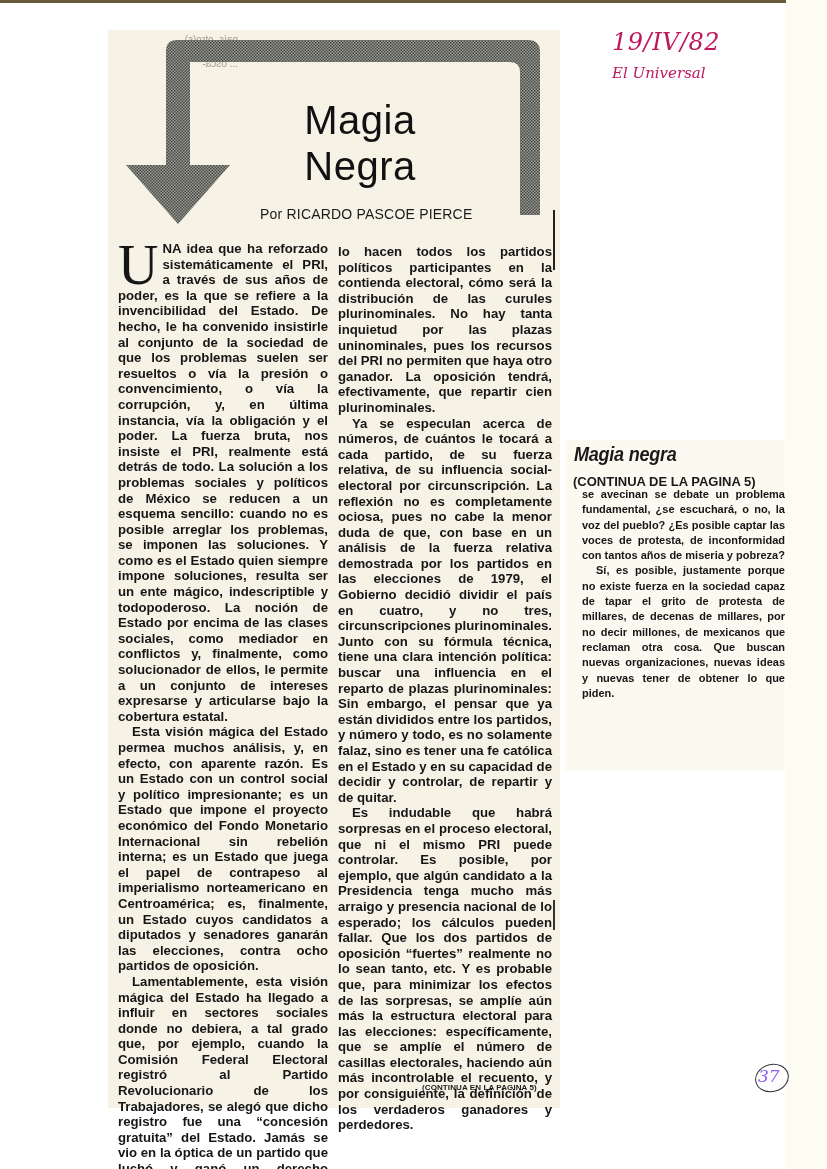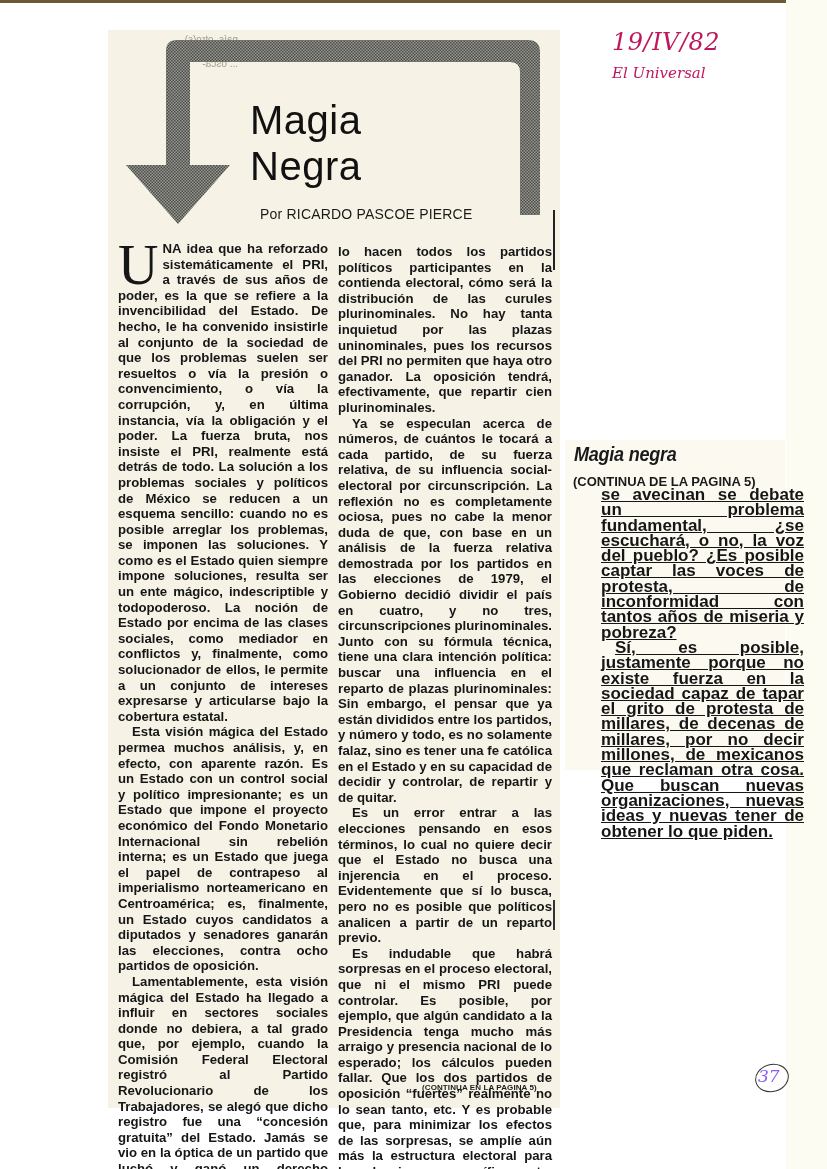--- a/index.html
+++ b/index.html
@@ -2,37 +2,37 @@
 <html><head>
 <meta charset="utf-8">
 <style>
   html, body { margin:0; padding:0; }
   body { width:827px; height:1169px; background:#ffffff; position:relative; overflow:hidden;
          font-family:"Liberation Sans", sans-serif; color:#1a1a1a; }
   .topline { position:absolute; left:0; top:0; width:827px; height:3px; background:#6b5a3a; }
   .clip-main { position:absolute; left:108px; top:30px; width:452px; height:1078px; background:#f6f3e6; }
   .bleed { position:absolute; left:118px; top:34px; width:120px; color:#8a8778; font-size:10px; line-height:12px; opacity:.8; transform:scaleX(-1); }
   .arrow-svg { position:absolute; left:0; top:0; }
-  .title { position:absolute; left:250px; width:220px; text-align:left; font-size:40px; line-height:44px; color:#111; font-weight:400; letter-spacing:0.5px; }
+  .title { position:absolute; left:250px; width:220px; text-align:center; font-size:40px; line-height:44px; color:#111; font-weight:400; letter-spacing:0.5px; }
   .title.t1 { top:98px; }
   .title.t2 { top:144px; }
   .byline { position:absolute; left:260px; top:206px; font-size:14px; font-weight:400; letter-spacing:0.2px; }
   .col { position:absolute; font-size:13.2px; line-height:15.6px; text-align:justify; font-weight:600; color:#161616; }
   .col p { margin:0; text-indent:14px; }
   .col p.first { text-indent:0; }
   .col1 { left:118px; top:241px; width:210px; }
   .col2 { left:338px; top:244px; width:214px; }
   .dropcap { float:left; font-family:"Liberation Serif", serif; font-size:56px; line-height:44px; margin:0 4px 0 0; padding-top:2px; font-weight:400; }
   .cont-bottom { position:absolute; left:422px; top:1083px; font-size:8px; font-weight:700; letter-spacing:0.1px; }
   .side-rule { position:absolute; left:553px; top:210px; width:2px; height:60px; background:#222; }
   .side-rule2 { position:absolute; left:553px; top:900px; width:2px; height:30px; background:#333; }
   .clip-side { position:absolute; left:565px; top:440px; width:220px; height:330px; background:#fbf9f0; }
   .side-title { position:absolute; left:574px; top:442px; font-size:21px; font-weight:700; font-style:italic; transform:scaleX(0.86); transform-origin:left; letter-spacing:-0.3px; }
   .side-cont { position:absolute; left:573px; top:474px; font-size:13px; font-weight:700; }
-  .col3 { left:601px; top:487px; width:203px; font-size:17px; line-height:15.3px;text-decoration:underline; }
+  .col3 { left:582px; top:487px; width:203px; font-size:11px; line-height:15.3px; }
   .hand { position:absolute; font-family:"DejaVu Serif", serif; font-style:italic; color:#be185d; }
   .hand.date { left:612px; top:28px; font-size:24px; letter-spacing:0.5px; }
   .hand.paper { left:612px; top:64px; font-size:15px; }
   .pagecircle { position:absolute; left:755px; top:1064px; width:32px; height:26px; border:1.5px solid #333; border-radius:50%; transform:rotate(-15deg); }
   .pagenum { position:absolute; left:758px; top:1066px; font-family:"DejaVu Serif", serif; font-style:italic; font-size:17px; color:#8b5cf6; }
   .right-edge { position:absolute; left:786px; top:0; width:41px; height:1169px; background:#fdfcf2; }
 </style>
 </head>
 <body>
 
@@ -68,21 +68,20 @@
 <div class="col col1">
   <p class="first"><span class="dropcap">U</span><span>NA idea que ha reforzado sistemáticamente el PRI, a través de sus años de poder, es la que se refiere a la invencibilidad del Estado. De hecho, le ha convenido insistirle al conjunto de la sociedad de que los problemas suelen ser resueltos o vía la presión o convencimiento, o vía la corrupción, y, en última instancia, vía la obligación y el poder. La fuerza bruta, nos insiste el PRI, realmente está detrás de todo. La solución a los problemas sociales y políticos de México se reducen a un esquema sencillo: cuando no es posible arreglar los problemas, se imponen las soluciones. Y como es el Estado quien siempre impone soluciones, resulta ser un ente mágico, indescriptible y todopoderoso. La noción de Estado por encima de las clases sociales, como mediador en conflictos y, finalmente, como solucionador de ellos, le permite a un conjunto de intereses expresarse y articularse bajo la cobertura estatal.</span></p>
   <p>Esta visión mágica del Estado permea muchos análisis, y, en efecto, con aparente razón. Es un Estado con un control social y político impresionante; es un Estado que impone el proyecto económico del Fondo Monetario Internacional sin rebelión interna; es un Estado que juega el papel de contrapeso al imperialismo norteamericano en Centroamérica; es, finalmente, un Estado cuyos candidatos a diputados y senadores ganarán las elecciones, contra ocho partidos de oposición.</p>
   <p>Lamentablemente, esta visión mágica del Estado ha llegado a influir en sectores sociales donde no debiera, a tal grado que, por ejemplo, cuando la Comisión Federal Electoral registró al Partido Revolucionario de los Trabajadores, se alegó que dicho registro fue una “concesión gratuita” del Estado. Jamás se vio en la óptica de un partido que luchó y ganó un derecho democrático. Por su fuerza social, por su dinamismo, por su concepción táctica y estratégica de la lucha revolucionaria del país.</p>
 
 </div>
 
 <div class="col col2">
   <p class="first">lo hacen todos los partidos políticos participantes en la contienda electoral, cómo será la distribución de las curules plurinominales. No hay tanta inquietud por las plazas uninominales, pues los recursos del PRI no permiten que haya otro ganador. La oposición tendrá, efectivamente, que repartir cien plurinominales.</p>
   <p>Ya se especulan acerca de números, de cuántos le tocará a cada partido, de su fuerza relativa, de su influencia social-electoral por circunscripción. La reflexión no es completamente ociosa, pues no cabe la menor duda de que, con base en un análisis de la fuerza relativa demostrada por los partidos en las elecciones de 1979, el Gobierno decidió dividir el país en cuatro, y no tres, circunscripciones plurinominales. Junto con su fórmula técnica, tiene una clara intención política: buscar una influencia en el reparto de plazas plurinominales: Sin embargo, el pensar que ya están divididos entre los partidos, y número y todo, es no solamente falaz, sino es tener una fe católica en el Estado y en su capacidad de decidir y controlar, de repartir y de quitar.</p>
-  <p>Es un error entrar a las elecciones pensando en esos términos, lo cual no quiere decir que el Estado no busca una injerencia en el proceso. Evidentemente que sí lo busca, pero no es posible que políticos analicen a partir de un reparto previo.</p>
   <p>Es indudable que habrá sorpresas en el proceso electoral, que ni el mismo PRI puede controlar. Es posible, por ejemplo, que algún candidato a la Presidencia tenga mucho más arraigo y presencia nacional de lo esperado; los cálculos pueden fallar. Que los dos partidos de oposición “fuertes” realmente no lo sean tanto, etc. Y es probable que, para minimizar los efectos de las sorpresas, se amplíe aún más la estructura electoral para las elecciones: específicamente, que se amplíe el número de casillas electorales, haciendo aún más incontrolable el recuento, y por consiguiente, la definición de los verdaderos ganadores y perdedores.</p>
 
 </div>
 
 <div class="cont-bottom">(CONTINUA EN LA PAGINA 5)</div>
 
 <div class="clip-side"></div>
 <div class="side-title">Magia negra</div>
 <div class="side-cont">(CONTINUA DE LA PAGINA 5)</div>
 <div class="col col3">

